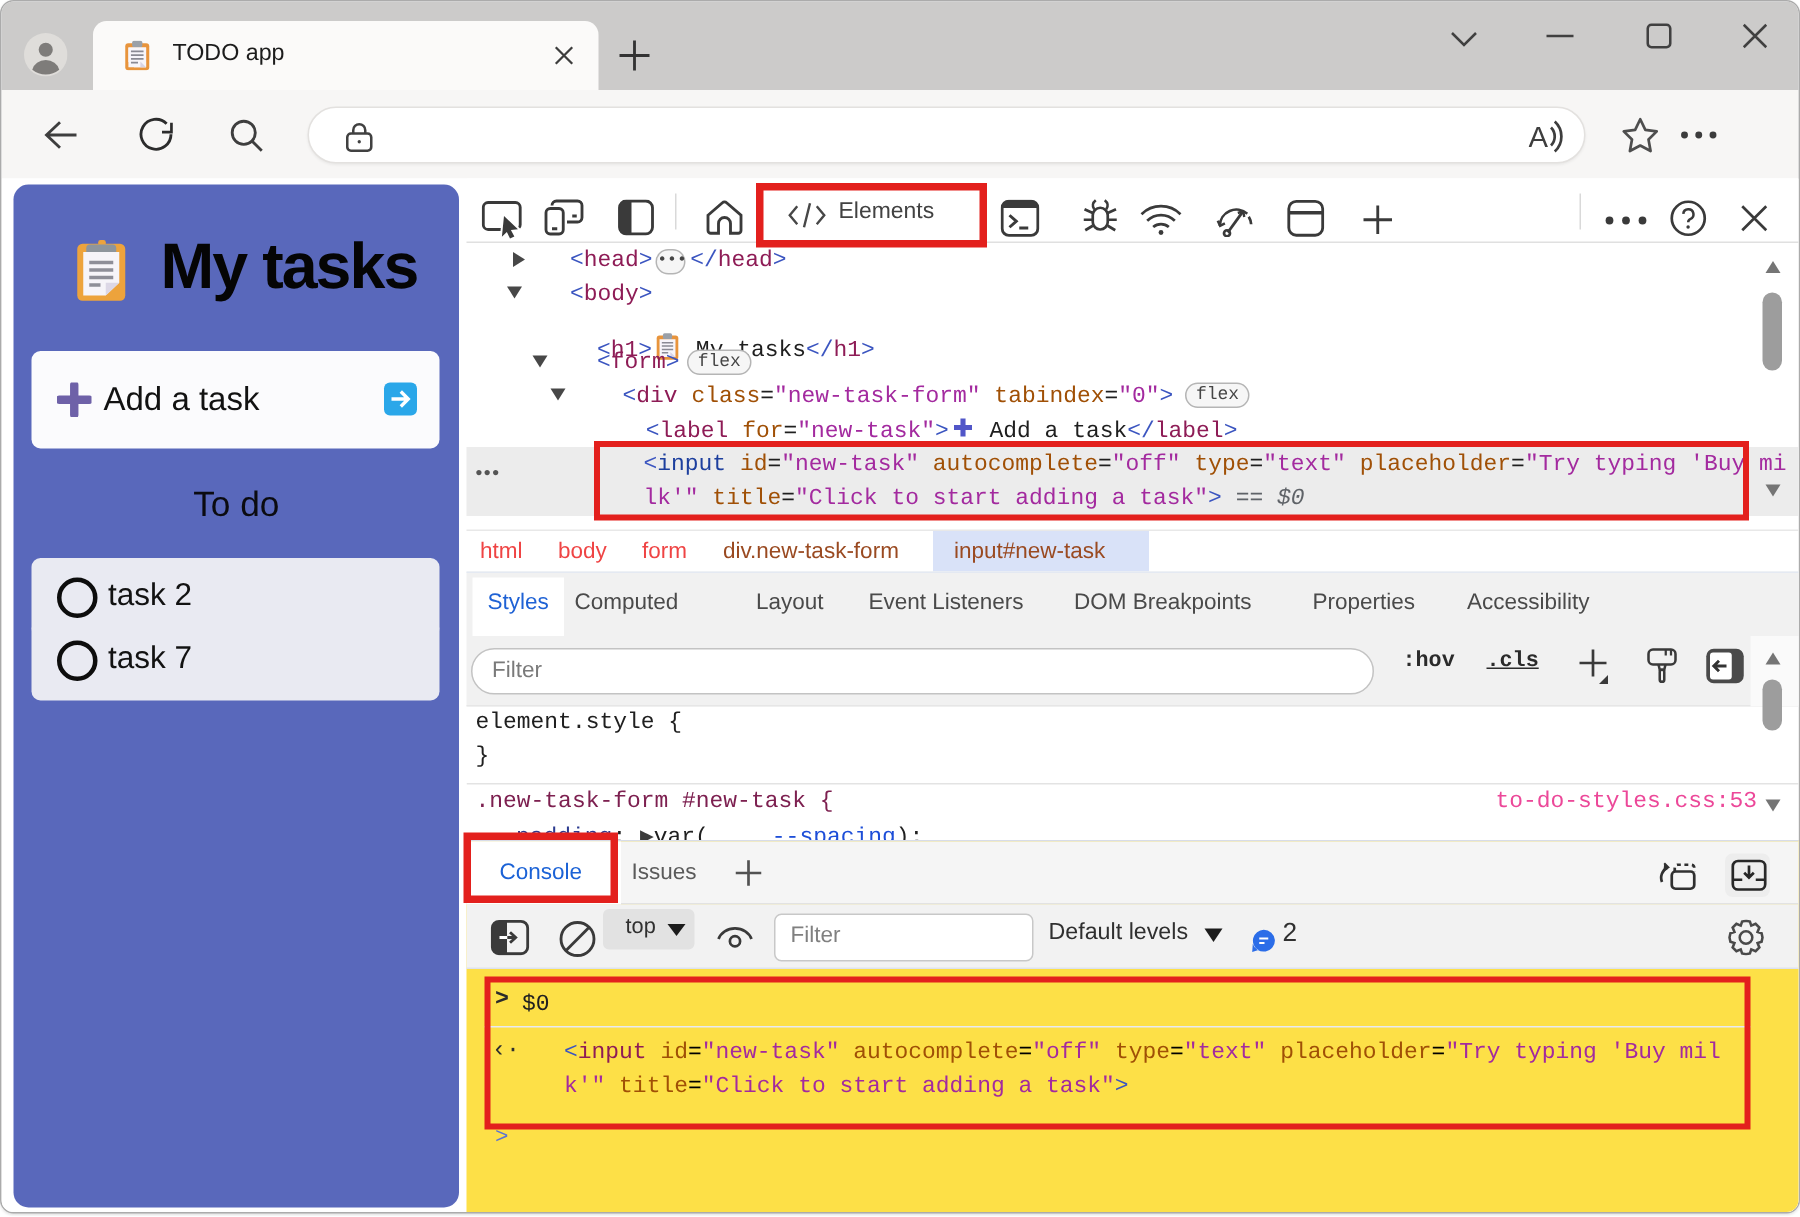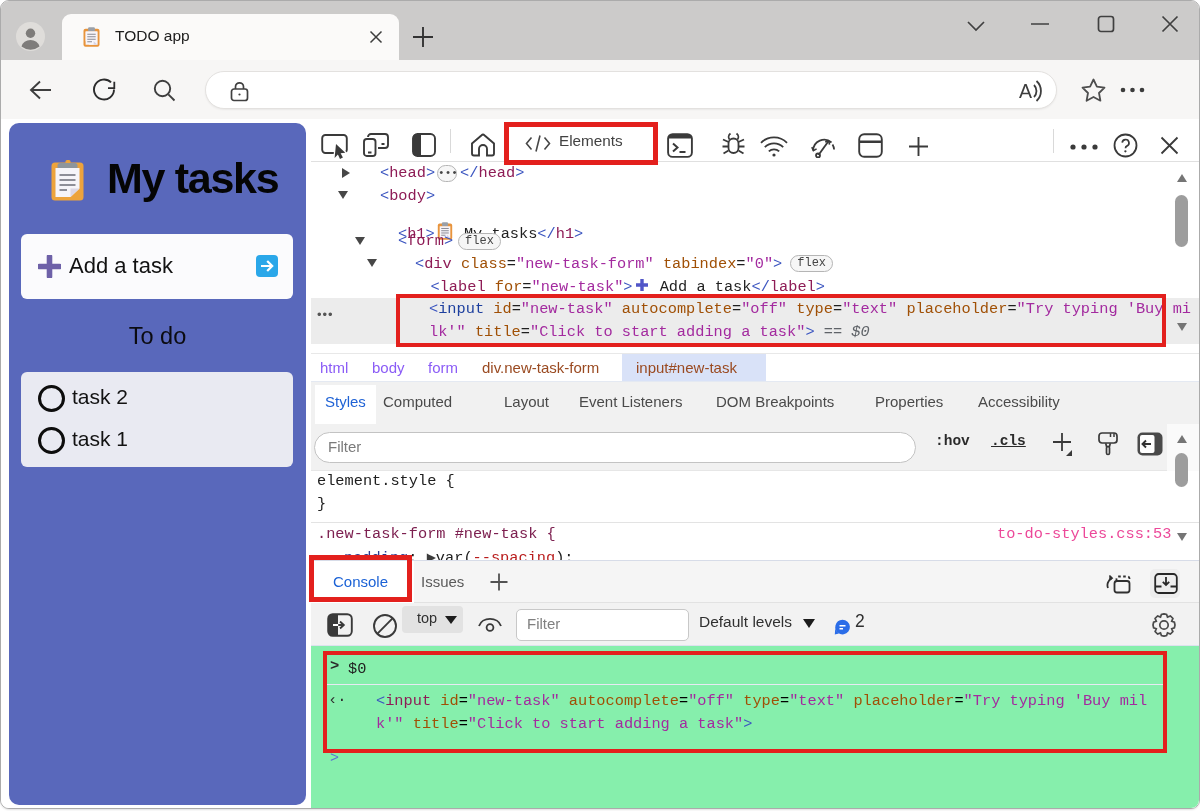--- a/index.html
+++ b/index.html
@@ -25,21 +25,21 @@
   .treerow{position:absolute;white-space:pre;font-family:"Liberation Mono",monospace;font-size:15.3px;line-height:22.7px;color:#1f1f1f;margin-left:26px;}
   .tag{color:#8e1c56;}
   .br{color:#3b55c0;}
   .attr{color:#a05006;text-align:right;}
   .val{color:#a32a9f;}
   .seltag{color:#1d3f9e;}
   .pill{display:inline-block;border:1px solid #b5b5b5;background:#f6f6f6;border-radius:9px;font-size:12px;line-height:15px;padding:0 6px;color:#454545;vertical-align:1.5px;font-family:"Liberation Mono",monospace;}
   .arrow{position:absolute;width:0;height:0;}
   .arrow.r{border-left:8px solid #474747;border-top:5px solid transparent;border-bottom:5px solid transparent;}
   .arrow.d{border-top:8px solid #474747;border-left:5px solid transparent;border-right:5px solid transparent;}
-  .crumb{position:absolute;font-size:15px;color:#8b5cf6;}
+  .crumb{position:absolute;font-size:15px;color:#ef4444;}
   .sbthumb{position:absolute;left:864px;width:13px;background:#9d9d9d;border-radius:7px;}
   .sbarr{position:absolute;left:866px;width:0;height:0;}
   .sbarr.up{border-bottom:8px solid #757575;border-left:5px solid transparent;border-right:5px solid transparent;}
   .sbarr.dn{border-top:8px solid #757575;border-left:5px solid transparent;border-right:5px solid transparent;}
 </style>
 </head>
 <body>
 <div class="win">
   <div class="titlebar" id="titlebar">
     <svg class="abs" style="left:15px;top:21px;" width="29" height="29" viewBox="0 0 29 29">
@@ -135,21 +135,21 @@
             </svg>
         </div>
       </div>
       <div class="abs" style="left:0;top:200px;width:100%;text-align:center;font-size:23.5px;color:#0b0b10;">To do</div>
       <div class="taskitem" style="top:233px;margin-top:16px;">
         <div class="tcirc"></div>
         <div class="abs" style="left:51px;top:13px;font-size:21px;color:#121212;">task 2</div>
       </div>
       <div class="taskitem" style="top:291px;">
         <div class="tcirc"></div>
-        <div class="abs" style="left:51px;top:13px;font-size:21px;color:#121212;">task 1</div>
+        <div class="abs" style="left:51px;top:13px;font-size:21px;color:#121212;">task 7</div>
       </div>
     </div>
     <div class="dt" id="devtools">
       <div class="dtbar">
         <svg class="abs" style="left:10px;top:14px;" width="28" height="27" viewBox="0 0 28 27" fill="none">
           <rect x="1.2" y="2" width="24.6" height="18" rx="3.2" stroke="#3a3a3a" stroke-width="1.9"></rect>
           <path d="M15 11 L24.3 19.8 L19.6 20.3 L21.9 24.6 L19 26 L16.9 21.6 L13.6 24.9 Z" fill="#fff" stroke="#fff" stroke-width="2.6"></path>
           <path d="M15 11 L24.3 19.8 L19.6 20.3 L21.9 24.6 L19 26 L16.9 21.6 L13.6 24.9 Z" fill="#3a3a3a"></path>
         </svg>
         <svg class="abs" style="left:51px;top:12px;" width="28" height="28" viewBox="0 0 28 28" fill="none" stroke="#3a3a3a" stroke-width="1.9">
@@ -291,29 +291,29 @@
         <div class="sbarr up" style="top:11px;"></div>
         <div class="sbthumb" style="top:29px;height:34px;"></div>
       </div>
 
       <div id="stylescontent" class="abs mono" style="left:0;top:352px;width:890px;height:89px;font-size:15.3px;overflow:hidden;">
         <div class="abs" style="left:6px;top:1px;color:#202020;">element.style {</div>
         <div class="abs" style="left:6px;top:24px;color:#202020;">}</div>
         <div class="abs" style="left:0;top:51px;width:890px;height:38px;border-top:1px solid #e3e3e3;"></div>
         <div class="abs" style="left:6px;top:54px;color:#7d2050;">.new-task-form #new-task {</div>
         <div class="abs" style="left:686px;top:54px;"><a style="color:#ec4899;">to-do-styles.css:53</a></div>
-        <div class="abs" style="left:33px;top:77px;color:#2b3a8f;">padding<span style="color:#202020;">: </span><span style="color:#3c3c3c;">▶</span><span style="color:#202020;">var(</span><span style="color:#b91c1c;">--spacing</span><span style="color:#202020;">);</span></div>
+        <div class="abs" style="left:33px;top:77px;color:#2b3a8f;">padding<span style="color:#202020;">: </span><span style="color:#3c3c3c;">▶</span><span style="color:#202020;">var(</span><span style="color:#1d4ed8;margin-left:42px;">--spacing</span><span style="color:#202020;">);</span></div>
         <div class="sbarr dn" style="top:62px;"></div>
       </div>
       <div class="redbox" style="left:193px;top:3px;width:154px;height:43px;border-width:5px;z-index:50;"></div>
       <div class="redbox" style="left:85px;top:175px;width:770px;height:53px;border-width:4.5px;z-index:50;"></div>
       <div class="redbox" style="left:-2px;top:436px;width:103px;height:47px;border-width:5px;z-index:50;background:transparent;"></div>
       <div class="redbox" style="left:12px;top:532px;width:844px;height:102px;border-width:4px;z-index:50;"></div>
 
-      <div id="consolepanel" class="abs" style="left:0;top:441px;width:890px;height:251px;border-top:1px solid #d7dce8;background:#86efac;">
+      <div id="consolepanel" class="abs" style="left:0;top:441px;width:890px;height:251px;border-top:1px solid #d7dce8;background:#fde047;">
         <div class="abs" style="left:0;top:0;width:890px;height:42px;background:#f5f5f5;border-bottom:1px solid #e2e2e2;">
           <div class="abs" style="left:0;top:0;width:103px;height:42px;background:#fff;"></div>
           <div class="abs" style="left:22px;top:12px;font-size:15px;color:#1b62d6;">Console</div>
           <div class="abs" style="left:110px;top:12px;font-size:15px;color:#5a5a5a;">Issues</div>
           <svg class="abs" style="left:178px;top:11px;" width="20" height="20" viewBox="0 0 20 20" fill="none" stroke="#525252" stroke-width="1.8">
               <path d="M10 1.5 V18.5 M1.5 10 H18.5"></path>
             </svg>
           <svg class="abs" style="left:795px;top:13px;" width="26" height="20" viewBox="0 0 26 20" fill="none" stroke="#303030" stroke-width="1.8">
             <rect x="8.5" y="7" width="15" height="11.5" rx="2.5"></rect>
             <path d="M10.5 7 V4.5 a2 2 0 0 1 2 -2 H 21.5 a2 2 0 0 1 2 2 V7" stroke-dasharray="2.6 2.4"></path>

